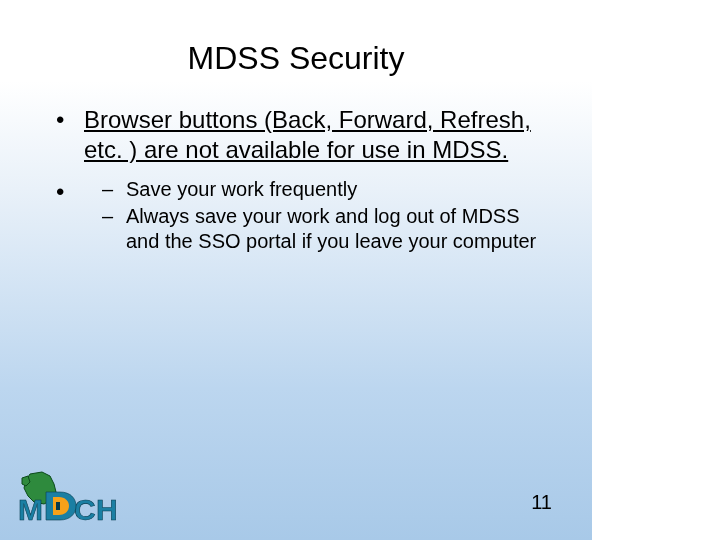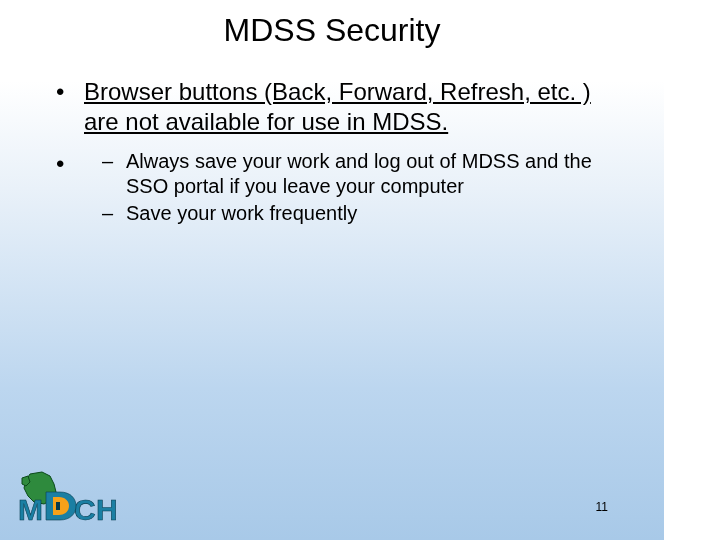--- a/index.html
+++ b/index.html
@@ -4,26 +4,26 @@
 <style>
   html, body {
     margin: 0;
     padding: 0;
     width: 720px;
     height: 540px;
     overflow: hidden;
     font-family: Verdana, Geneva, sans-serif;
   }
   .slide {
-    width: 664px;
+    width: 592px;
     height: 540px;
     background: linear-gradient(to bottom, #ffffff 0%, #ffffff 15%, #e9f1f9 35%, #bcd6ef 72%, #a8c9e8 100%);
     position: relative;
     box-sizing: border-box;
-    padding: 12px 48px 0 48px;
+    padding: 40px 48px 0 48px;
   }
   .title {
     text-align: center;
     font-size: 32px;
     font-weight: 400;
     color: #000;
     margin: 0 0 28px 0;
     font-family: Verdana, Geneva, sans-serif;
   }
   ul.main {
@@ -67,23 +67,23 @@
   ul.sub > li::before {
     content: "–";
     position: absolute;
     left: -20px;
     top: 0;
     font-size: 20px;
     color: #000;
   }
   .page-num {
     position: absolute;
-    right: 56px;
+    right: 40px;
     bottom: 26px;
-    font-size: 12px;
+    font-size: 20px;
     color: #000;
     margin-top: 43px;
   }
   .logo {
     position: absolute;
     left: 18px;
     bottom: 14px;
     width: 118px;
     height: 56px;
   }
@@ -94,22 +94,22 @@
 <div class="slide">
 
   <h1 class="title">MDSS Security</h1>
 
   <ul class="main">
     <li class="underlined">
       <span>Browser buttons (Back, Forward, Refresh, etc. ) are not available for use in MDSS. </span>
     </li>
     <li>
       <ul class="sub">
+        <li>Save your work frequently</li>
         <li>Always save your work and log out of MDSS and the SSO portal if you leave your computer</li>
-        <li>Save your work frequently</li>
       </ul>
     </li>
   </ul>
 
   <div class="page-num">11</div>
 
   <div class="logo" aria-label="MDCH">
     <svg viewBox="0 0 118 56" width="118" height="56">
 
       <g transform="translate(2,0)">

